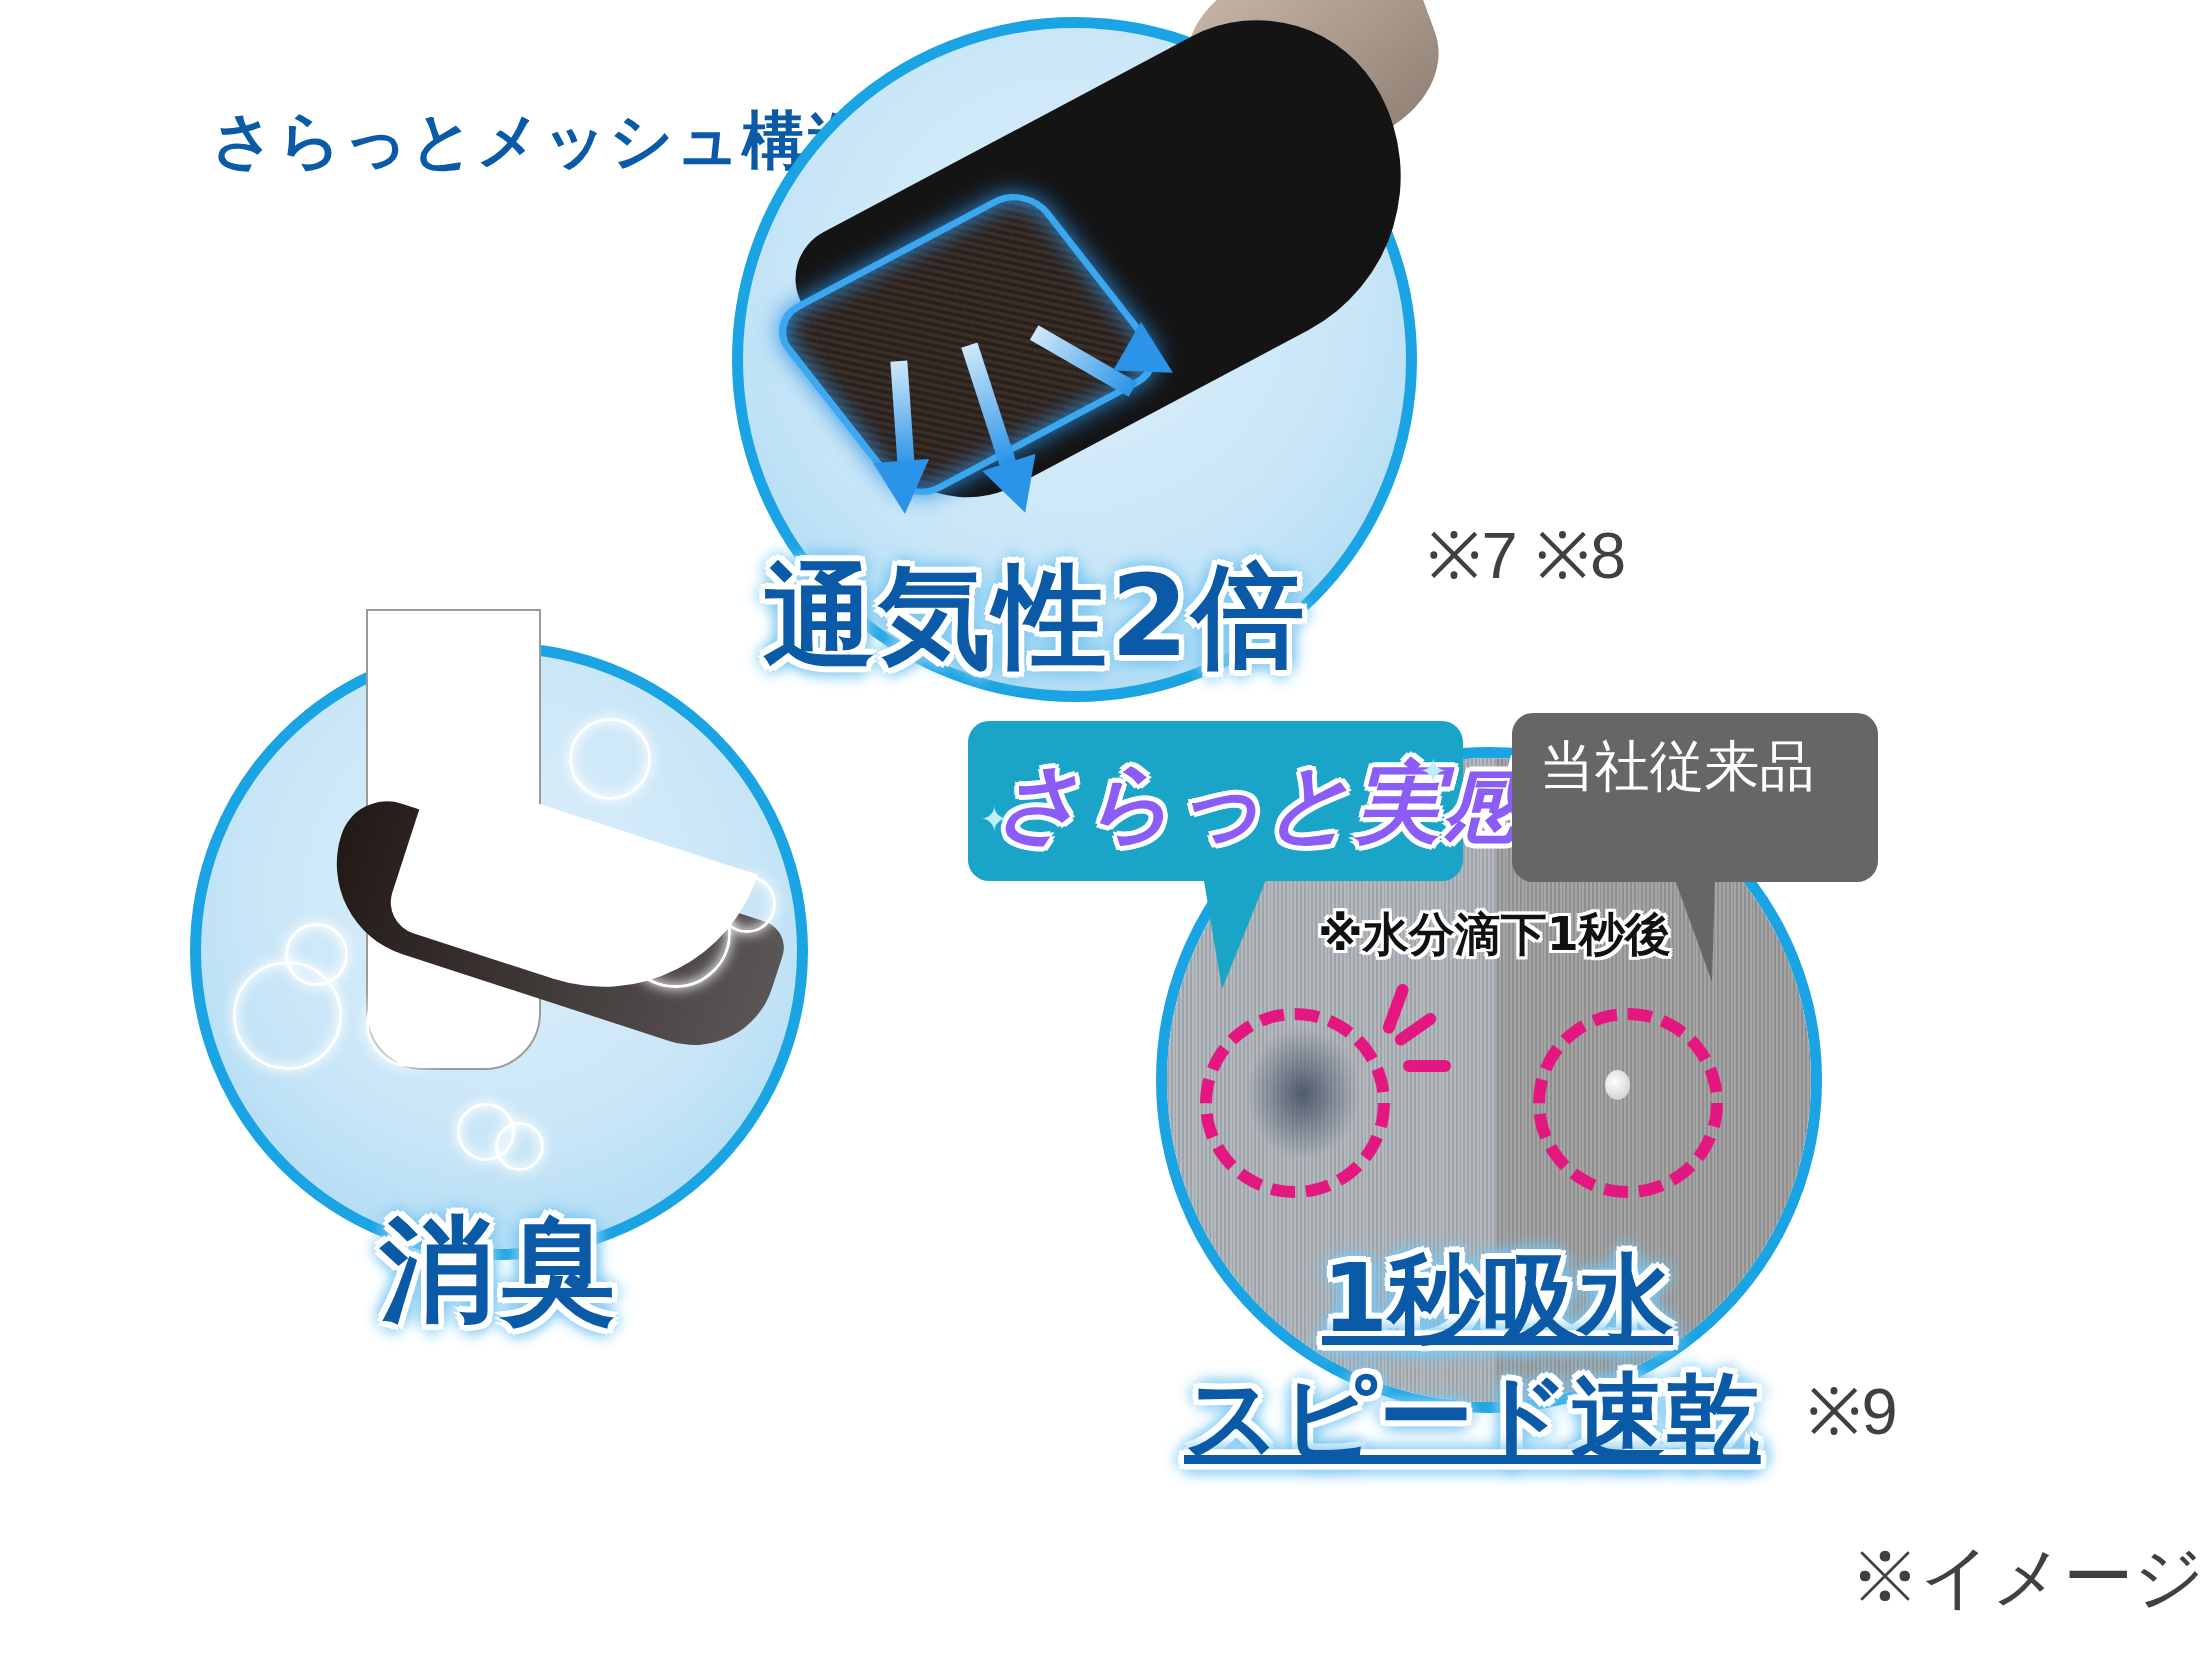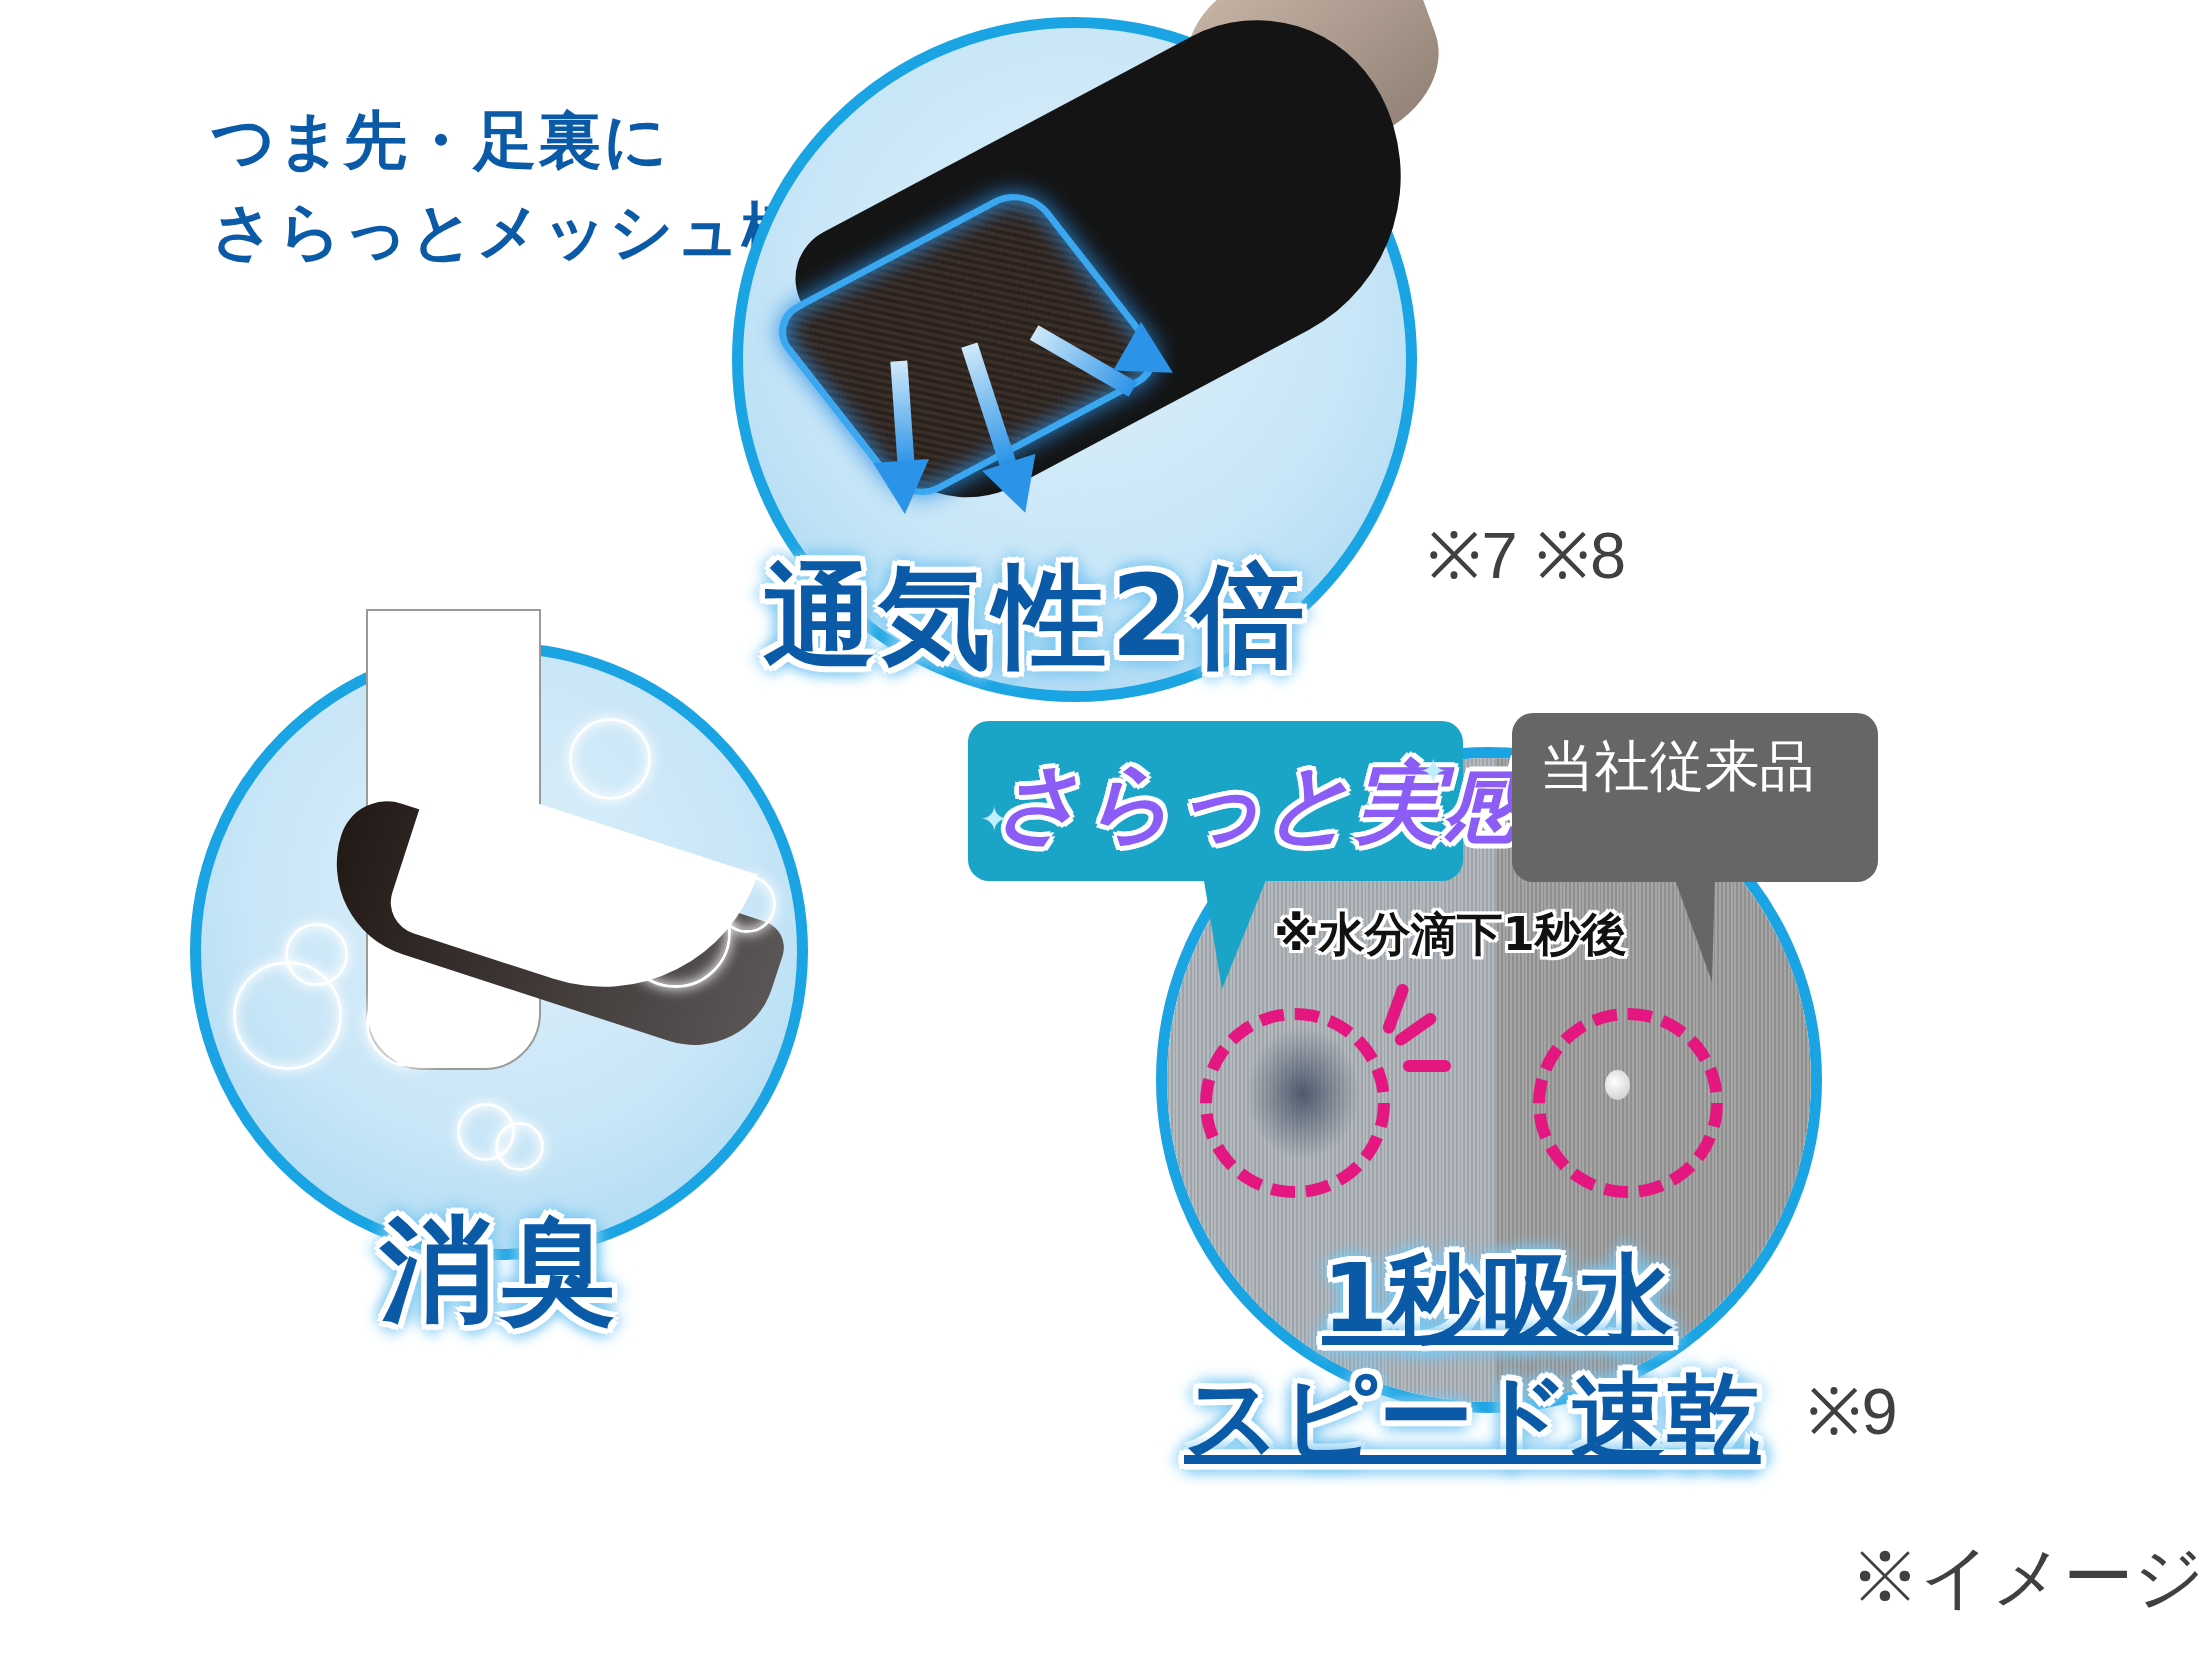--- a/index.html
+++ b/index.html
@@ -69,27 +69,26 @@
   .bub-teal-tail { left: 1203px; top: 875px; width: 0; height: 0;
                    border-left: 19px solid transparent; border-right: 46px solid transparent; border-top: 114px solid #1aa5c8; }
   .bub-teal-text { left: 994px; top: 744px; font-size: 88px; font-weight: bold; color: #8b5cf6; font-style: italic;
                    text-shadow: 4.8px 0 0 #fff,-4.8px 0 0 #fff,0 4.8px 0 #fff,0 -4.8px 0 #fff,3.8px 3.8px 0 #fff,-3.8px 3.8px 0 #fff,3.8px -3.8px 0 #fff,-3.8px -3.8px 0 #fff; }
   .bub-gray { left: 1512px; top: 713px; width: 366px; height: 169px; background: #666666; border-radius: 21px; }
   .bub-gray-tail { left: 1674px; top: 877px; width: 0; height: 0;
                    border-left: 38px solid transparent; border-right: 3.8px solid transparent; border-top: 105px solid #666666; }
   .bub-gray-text { left: 1512px; top: 732px; width: 330px; text-align: center; color: #ffffff; font-size: 55px; line-height: 68px; }
 
   .drop-note { left: 1274px; top: 904px; font-size: 46px; font-weight: bold; color: #111;
-               text-shadow: 2.9px 0 0 #fff,-2.9px 0 0 #fff,0 2.9px 0 #fff,0 -2.9px 0 #fff,2.9px 2.9px 0 #fff,-2.9px 2.9px 0 #fff,2.9px -2.9px 0 #fff,-2.9px -2.9px 0 #fff; }
+               text-shadow: 2.9px 0 0 #fff,-2.9px 0 0 #fff,0 2.9px 0 #fff,0 -2.9px 0 #fff,2.9px 2.9px 0 #fff,-2.9px 2.9px 0 #fff,2.9px -2.9px 0 #fff,-2.9px -2.9px 0 #fff; padding-left: 44px; }
 </style>
 </head>
 <body>
 
 <div class="abs headline">
-  <div>つま先・足裏に</div>
   <div>さらっとメッシュ構造</div>
 </div>
 
 <div class="abs circle c-top"></div>
 <div class="abs skin"></div>
 <div class="abs sock-black"></div>
 <div class="abs mesh"></div>
 
 <div class="abs" style="left:837px;top:342px;width:361px;height:285px;">
   <div class="abs shaft" style="left:57px;top:19px;height:105px;transform:rotate(-4deg);"></div>

